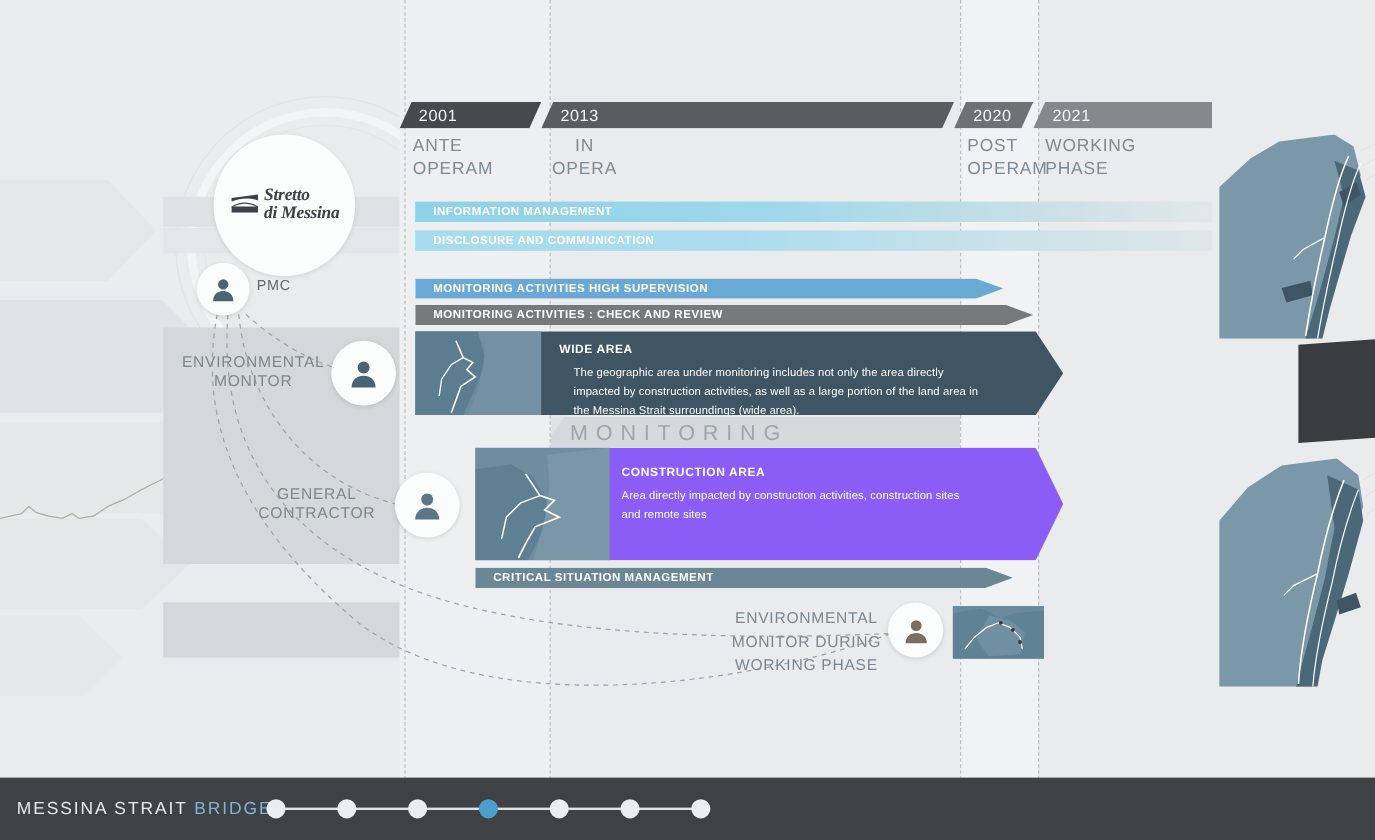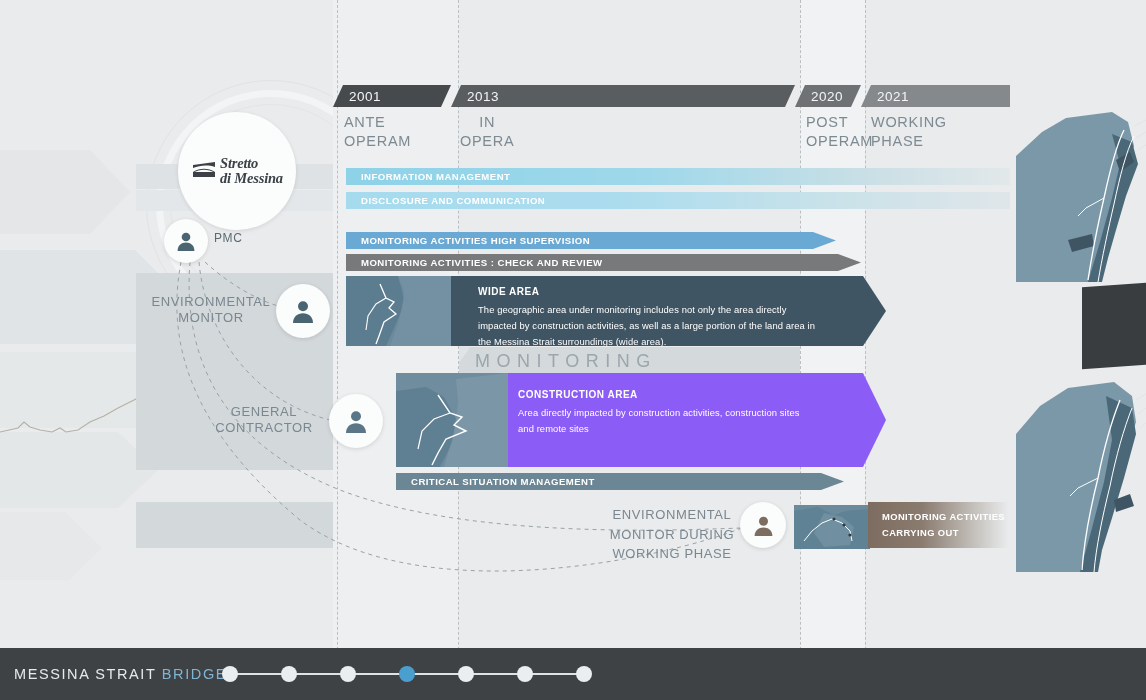--- a/index.html
+++ b/index.html
@@ -266,21 +266,21 @@
   <div class="panel" style="left:346px; top:276px; width:540px; height:70px; background:#3f5563;
               clip-path:polygon(0 0, 517px 0, 540px 35px, 517px 70px, 0 70px);">
     <div class="pmap" style="width:105px; background:#6b8a9c;">
       <svg width="105" height="70" viewBox="0 0 105 70" style="display:block">
         <polygon points="0,0 52,0 58,14 56,34 48,52 40,70 0,70" fill="#5c7d90"></polygon>
         <polygon points="52,0 105,0 105,70 44,70 52,48 58,22" fill="#7b98a9" opacity=".55"></polygon>
         <path d="M34,8 L40,22 L48,26 L43,32 L50,38 L38,46 L33,60 L30,68" fill="none" stroke="#fff" stroke-width="1.3"></path>
         <path d="M40,22 L30,28 L22,40 L20,54" fill="none" stroke="#fff" stroke-width="1.1"></path>
       </svg>
     </div>
-    <div class="ptitle" style="left:132px; top:10px;">WIDE AREA</div>
+    <div class="ptitle" style="left:120px; top:10px;">WIDE AREA</div>
     <div class="pbody" style="left:132px; top:26px; width:345px;">The geographic area  under monitoring includes not only the area directly impacted by construction activities, as well as a large portion of the land area in the Messina Strait surroundings (wide area).</div>
   </div>
 
   <div class="monitoring-word" style="left:475px; top:351px;">MONITORING</div>
 
   <div style="position:absolute; left:396px; top:347px; width:469px; height:26px;
               background:#d4d9db; clip-path:polygon(0 0, 446px 0, 469px 13px, 446px 26px, 0 26px);
               z-index:-1;"></div>
 
   <div class="panel" style="left:396px; top:373px; width:490px; height:94px; background:#8b5cf6;
@@ -357,26 +357,20 @@
     <svg width="76" height="44" viewBox="0 0 76 44" style="display:block">
       <polygon points="0,6 24,2 40,10 52,6 76,4 76,44 0,44" fill="#5f8295"></polygon>
       <polygon points="30,8 48,12 60,22 56,40 30,42 20,28" fill="#7b98a9" opacity=".6"></polygon>
       <path d="M10,36 L18,26 L28,18 L38,14 L48,18 L56,26 L58,36" fill="none" stroke="#fff" stroke-width="1"></path>
       <circle cx="40" cy="14" r="1.6" fill="#2e3b44"></circle>
       <circle cx="50" cy="20" r="1.6" fill="#2e3b44"></circle>
       <circle cx="56" cy="30" r="1.6" fill="#2e3b44"></circle>
     </svg>
   </div>
 
-  <div style="position:absolute; left:868px; top:502px; width:142px; height:46px;
-              background:linear-gradient(to right,#7d6d60 0%,#8a7b6f 38%,#c6c3be 76%,#ebedef 100%);
-              display:flex; flex-direction:column; justify-content:center; padding-left:14px;">
-    <span style="color:#fff; font-size:9.4px; font-weight:bold; letter-spacing:.4px; line-height:1.65;">MONITORING ACTIVITIES</span>
-    <span style="color:#fff; font-size:9.4px; font-weight:bold; letter-spacing:.4px; line-height:1.65;">CARRYING OUT</span>
-  </div>
 
   <div class="rmap" style="left:1016px; top:112px; width:130px; height:175px;">
     <svg width="130" height="175" viewBox="0 0 130 175" style="display:block">
       <polygon points="0,44 26,20 50,6 96,0 112,10 118,34 104,74 92,118 80,152 76,170 0,170" fill="#7b98a9"></polygon>
       <polygon points="96,22 116,30 122,52 110,84 100,118 92,146 86,170 72,170 84,130 96,86 104,52" fill="#4a6878"></polygon>
       <polygon points="100,48 114,40 118,50 104,60" fill="#3f5563"></polygon>
       <polygon points="52,128 76,122 78,134 56,140" fill="#3f5563"></polygon>
       <path d="M108,18 C100,34 94,58 88,86 C82,112 76,142 72,168" fill="none" stroke="#fff" stroke-width="1.3"></path>
       <path d="M118,24 C110,40 104,64 98,92 C92,118 86,146 82,170" fill="none" stroke="#fff" stroke-width="1"></path>
       <path d="M88,86 L70,96 L62,104" fill="none" stroke="#fff" stroke-width="1"></path>

